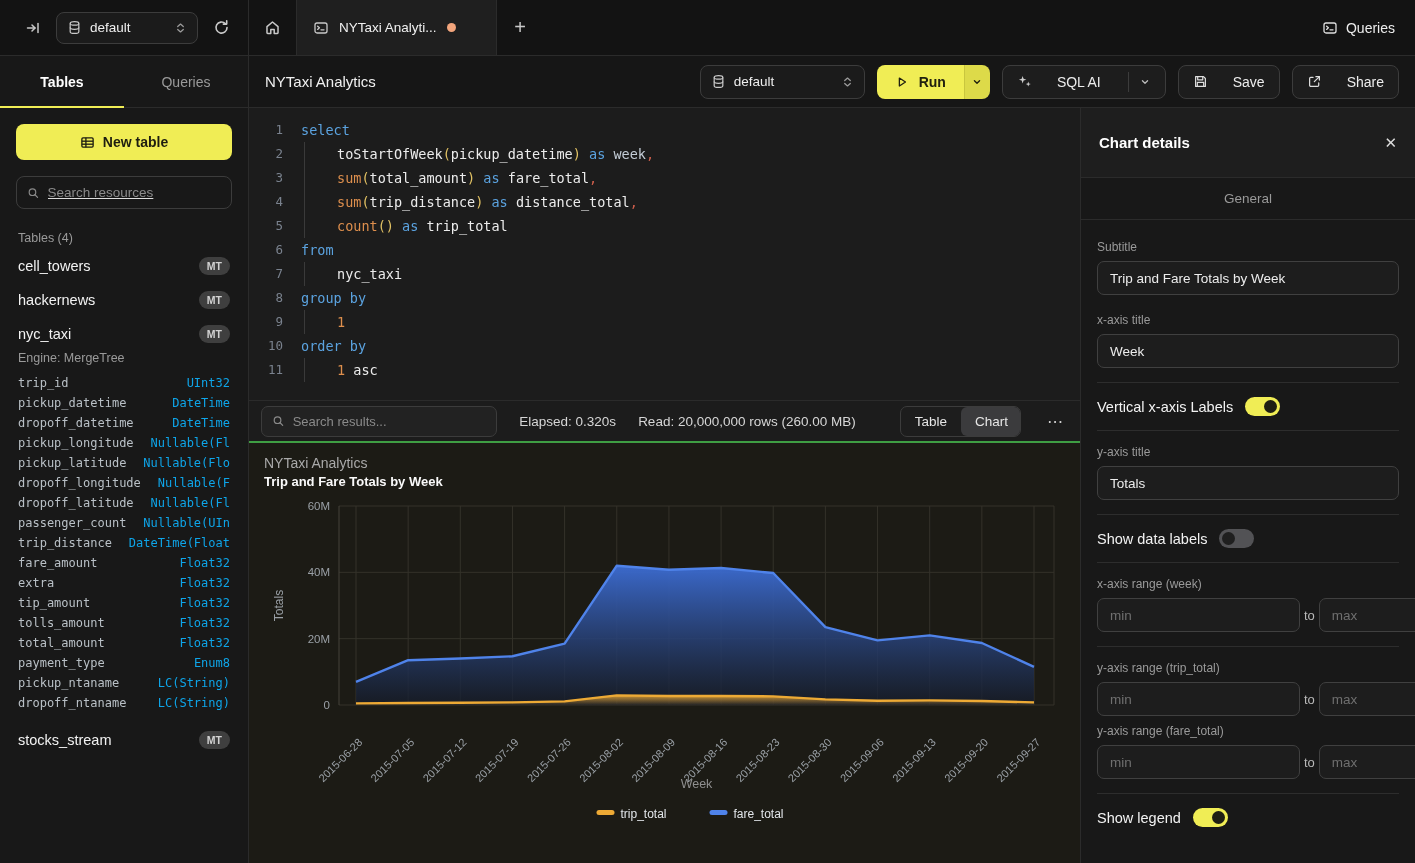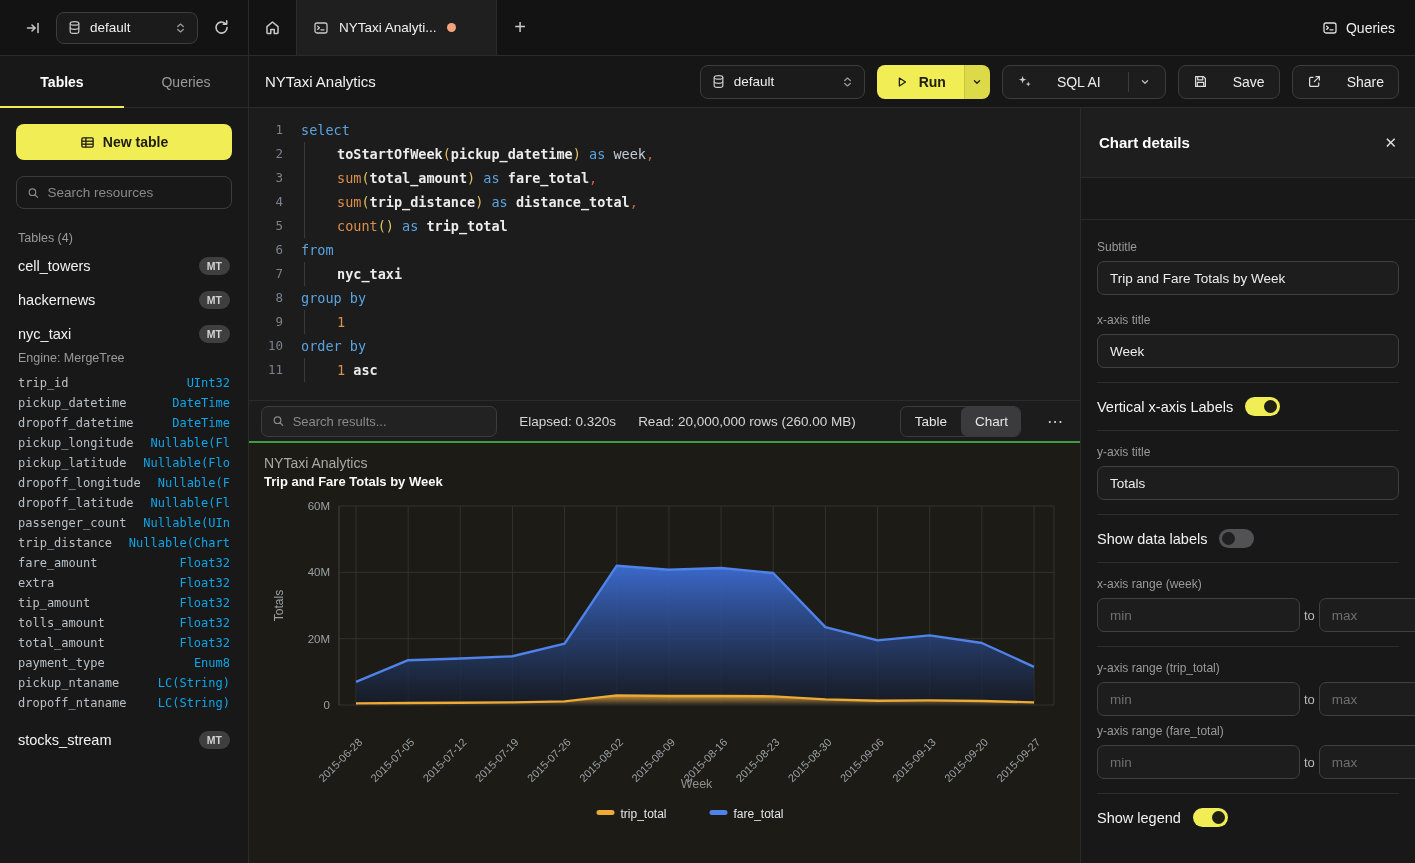--- a/index.html
+++ b/index.html
@@ -34,21 +34,21 @@
 
   
   .sidebar{width:249px;flex:0 0 249px;background:var(--bg-side);border-right:1px solid var(--border);display:flex;flex-direction:column;}
   .side-tabs{height:52px;display:flex;border-bottom:1px solid var(--border);flex:0 0 52px;}
   .side-tab{flex:1;display:flex;align-items:center;justify-content:center;font-size:14px;color:var(--dim);cursor:pointer;position:relative;}
   .side-tab.active{color:#fff;font-weight:bold;}
   .side-tab.active::after{content:"";position:absolute;left:0;right:0;bottom:-1px;height:2px;background:var(--yellow);}
   .side-body{padding:16px;overflow:hidden;flex:1;}
   .new-table{width:100%;height:36px;background:var(--yellow);border:none;border-radius:8px;display:flex;align-items:center;justify-content:center;gap:8px;font-size:14px;font-weight:bold;color:#1d1d10;cursor:pointer;font-family:inherit;}
   .search-box{margin-top:16px;height:33px;border:1px solid var(--border-lt);border-radius:8px;display:flex;align-items:center;gap:8px;padding:0 10px;color:#8a8a8a;}
-  .search-box input{background:transparent;border:none;outline:none;color:#ddd;font-size:13.5px;width:100%;font-family:inherit;}
+  .search-box input{background:transparent;border:none;outline:none;color:#ddd;font-size:13.5px;width:100%;font-family:inherit;text-decoration:underline;}
   .search-box input::placeholder{color:#8a8a8a;}
   .section-hdr{margin:22px 2px 4px;font-size:12.5px;color:var(--dim);}
   .table-row{display:flex;align-items:center;justify-content:space-between;padding:8px 2px;cursor:pointer;}
   .table-name{font-size:14.5px;color:#f2f2f2;font-weight:500;}
   .mt-badge{background:#3f3f3f;color:#d2d2d2;font-size:10.5px;font-weight:bold;border-radius:9px;padding:3px 8px;}
   .engine-line{font-size:12.5px;color:var(--dim);padding:0 2px 8px;}
   .col-row{display:flex;justify-content:space-between;font-family:"DejaVu Sans Mono","Liberation Mono",monospace;font-size:12px;color:var(--dim2);line-height:20px;padding:0 2px;white-space:nowrap;}
   .col-row .ctype{color:#0ea5e9;}
   .cols-wrap{margin-bottom:10px;}
 
@@ -67,21 +67,21 @@
 
   .content{display:flex;flex:1;min-height:0;}
   .left-col{width:831px;flex:0 0 831px;display:flex;flex-direction:column;min-height:0;}
 
   
   .editor{height:292px;flex:0 0 292px;background:var(--bg-editor);padding:10px 0 0 8px;overflow:hidden;font-family:"DejaVu Sans Mono","Liberation Mono",monospace;font-size:13.5px;}
   .ed-line{display:flex;line-height:24px;height:24px;white-space:pre;}
   .ed-ln{width:26px;flex:0 0 26px;text-align:right;color:#7a828e;margin-right:18px;font-size:12.5px;user-select:none;}
   .ed-indent{display:inline-block;width:33px;border-left:1px solid #3a3a3a;margin-left:3px;height:24px;vertical-align:top;}
   .tk-kw{color:#5ba3e0;} .tk-fn{color:#de8f4d;} .tk-br{color:#e2c264;} .tk-pu{color:#cf5f4c;}
-  .tk-id{color:#ececec;font-weight:bold;text-align:center;} .tk-num{color:#de8f4d;} .tk-pl{color:#c3ccd6;}
+  .tk-id{color:#ececec;font-weight:normal;text-align:center;} .tk-num{color:#de8f4d;} .tk-pl{color:#c3ccd6;}
 
   
   .results-bar{height:41px;flex:0 0 41px;background:#1c1c1c;border-top:1px solid var(--border);display:flex;align-items:center;gap:22px;padding:0 12px;}
   .results-search{width:240px;height:31px;margin-top:0;border:1px solid var(--border-lt);border-radius:7px;display:flex;align-items:center;gap:8px;padding:0 10px;background:#222;}
   .results-search input{background:transparent;border:none;outline:none;color:#ddd;font-size:13px;width:100%;font-family:inherit;}
   .results-search input::placeholder{color:#8a8a8a;}
   .stat-text{font-size:13.5px;color:#d6d6d6;white-space:nowrap;}
   .rb-spacer{flex:1;}
   .seg{display:flex;border:1px solid var(--border-lt);border-radius:7px;overflow:hidden;background:#1d1d1d;}
   .seg button{border:none;background:transparent;color:#e6e6e6;font-size:13.5px;padding:7px 14px;cursor:pointer;font-family:inherit;}
@@ -251,21 +251,21 @@
               <div class="col-row">
                 <span class="cname">dropoff_latitude</span>
                 <span class="ctype">Nullable(Fl</span>
               </div>
               <div class="col-row">
                 <span class="cname">passenger_count</span>
                 <span class="ctype">Nullable(UIn</span>
               </div>
               <div class="col-row">
                 <span class="cname">trip_distance</span>
-                <span class="ctype">Nullable(Chart</span>
+                <span class="ctype">DateTime(Float</span>
               </div>
               <div class="col-row">
                 <span class="cname">fare_amount</span>
                 <span class="ctype">Float32</span>
               </div>
               <div class="col-row">
                 <span class="cname">extra</span>
                 <span class="ctype">Float32</span>
               </div>
               <div class="col-row">
@@ -463,20 +463,21 @@
               </svg>
           </div>
         </div>
 
         <div class="panel">
           <div class="panel-hdr">
             <span class="ttl">Chart details</span>
             <span class="close-x">✕</span>
           </div>
           <div class="panel-tabs">
+            <div class="panel-tab">General</div>
           </div>
           <div class="panel-body">
             <div class="f-block">
               <div class="f-label">Subtitle</div>
               <input class="f-input" type="text" value="Trip and Fare Totals by Week" style="">
             </div>
             <div class="f-block" style="margin-bottom:0;">
               <div class="f-label">x-axis title</div>
               <input class="f-input" type="text" value="Week" style="">
             </div>

